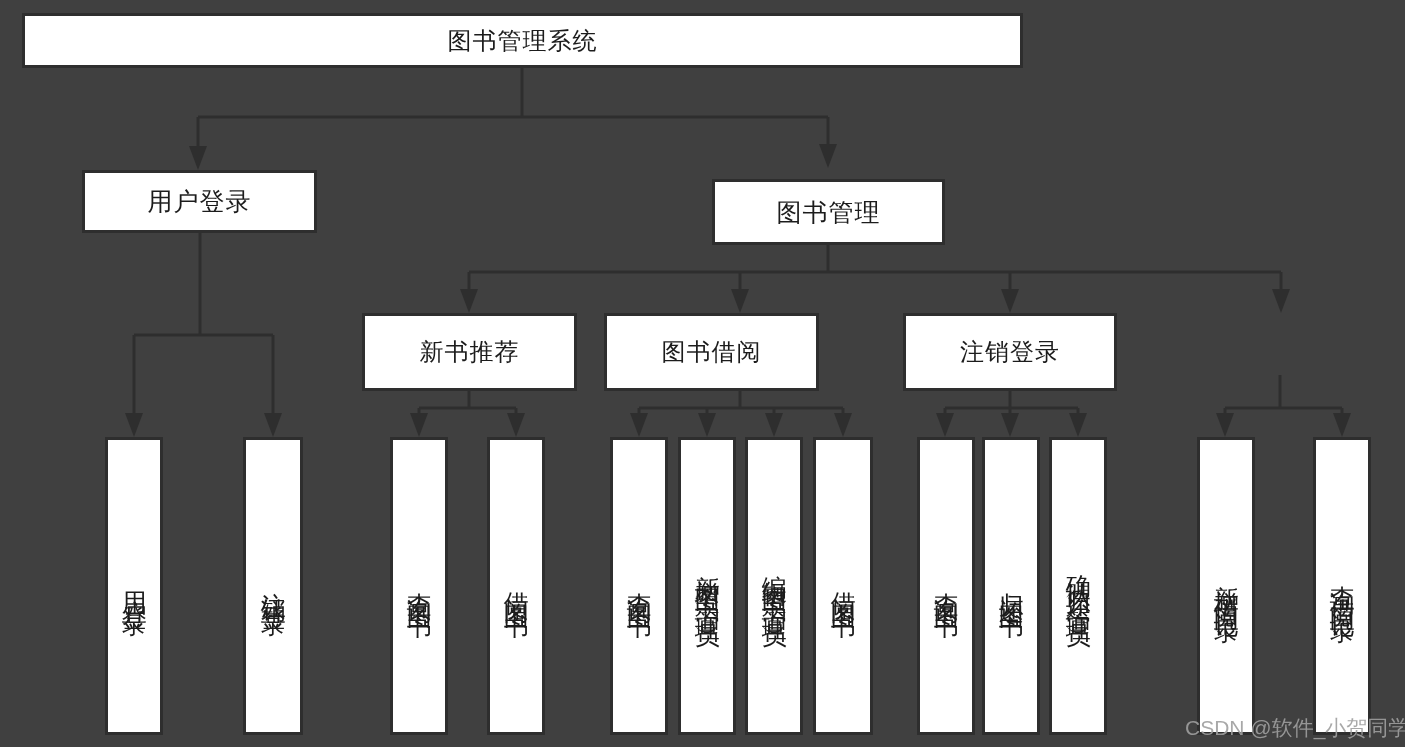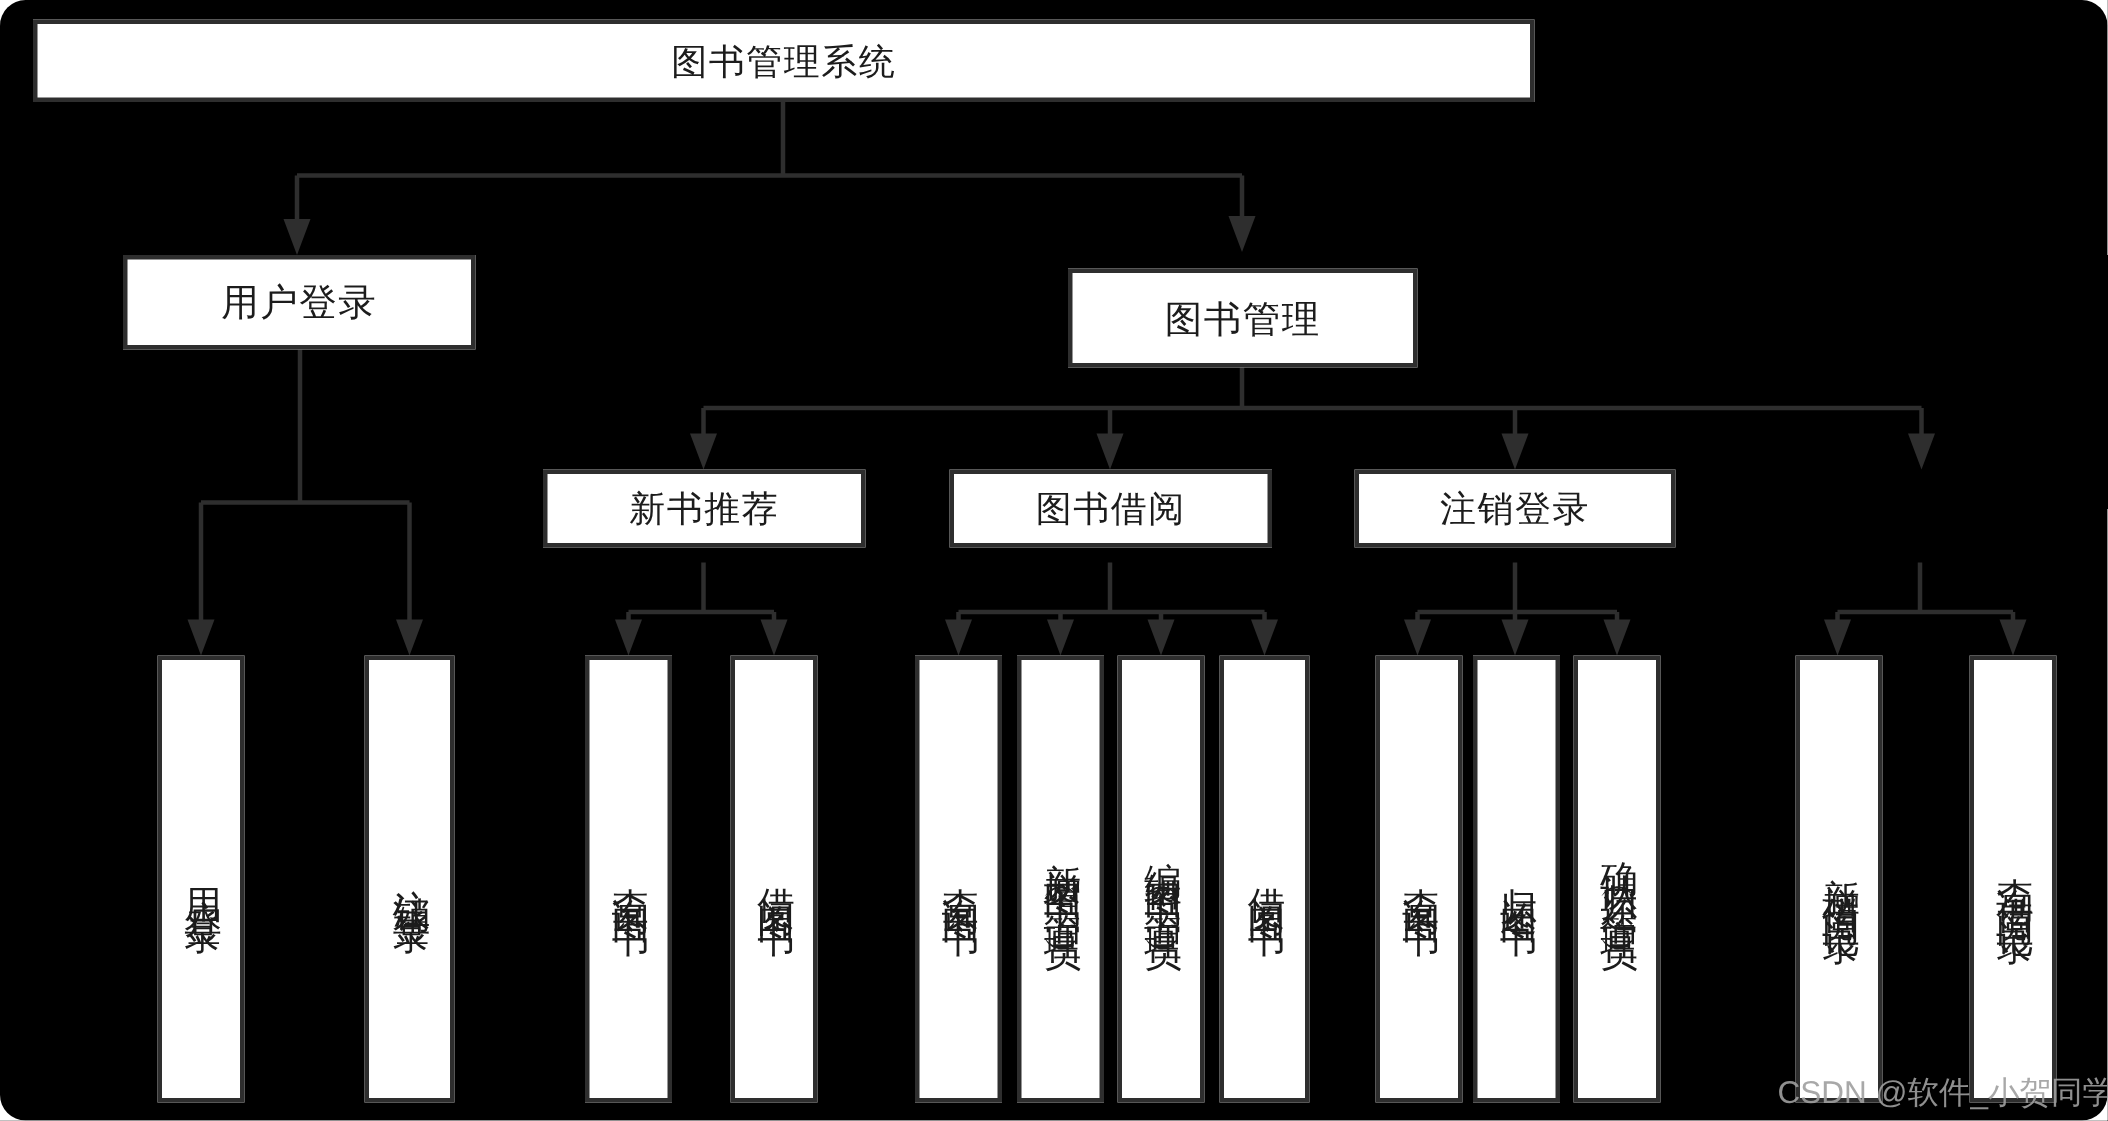--- a/index.html
+++ b/index.html
@@ -1,38 +1,37 @@
 <!DOCTYPE html>
 <html><head>
 <meta charset="utf-8">
 <style>
   html,body{margin:0;padding:0;background:#ffffff;}
   #canvas{
     position:relative;
     width:1405px;height:747px;
-    background:#000000;
+    background:#404040;
     font-family:"Liberation Sans","DejaVu Sans",sans-serif;
     overflow:hidden;
-    border-radius:17px;
   }
   #connectors{position:absolute;left:0;top:0;width:1405px;height:747px;}
   .node{
     position:absolute;
     box-sizing:border-box;
     background:#ffffff;
     border:3px solid #2e2e2e;
     display:flex;
     align-items:center;
     justify-content:center;
     color:#1c1c1c;
     text-align:center;
   }
   .node.root{left:22px;top:13px;width:1001px;height:55px;font-size:24px;letter-spacing:1px;}
   .node.lvl1{height:63px;font-size:25px;letter-spacing:1px;}
-  .node.lvl2{top:313px;height:52px;font-size:24px;letter-spacing:1px;}
+  .node.lvl2{top:313px;height:78px;font-size:24px;letter-spacing:1px;}
   .node.leaf{
     top:437px;height:298px;width:58px;
     writing-mode:vertical-rl;
     text-orientation:mixed;
     font-size:25px;
     letter-spacing:7px;
     line-height:1.1;
   }
   .watermark{
     position:absolute;
@@ -88,21 +87,21 @@
       <polygon points="1333,413 1351,413 1342,437"></polygon>
     </g>
   </svg>
 
   <div class="node root">图书管理系统</div>
 
   <div class="node lvl1" style="left:82px;top:170px;width:235px;">用户登录</div>
   <div class="node lvl1" style="left:712px;top:179px;width:233px;height:66px;">图书管理</div>
 
   <div class="node lvl2" style="left:362px;width:215px;">新书推荐</div>
-  <div class="node lvl2" style="left:633px;width:215px;">图书借阅</div>
+  <div class="node lvl2" style="left:604px;width:215px;">图书借阅</div>
   <div class="node lvl2" style="left:903px;width:214px;">注销登录</div>
 
   <div class="node leaf" style="left:105px;">用户登录</div>
   <div class="node leaf" style="left:243px;width:60px;">注销登录</div>
   <div class="node leaf" style="left:390px;">查询图书</div>
   <div class="node leaf" style="left:487px;">借阅图书</div>
   <div class="node leaf" style="left:610px;">查询图书</div>
   <div class="node leaf" style="left:678px;">新增图书（管理员）</div>
   <div class="node leaf" style="left:745px;">编辑图书（管理员）</div>
   <div class="node leaf" style="left:813px;width:60px;">借阅图书</div>

